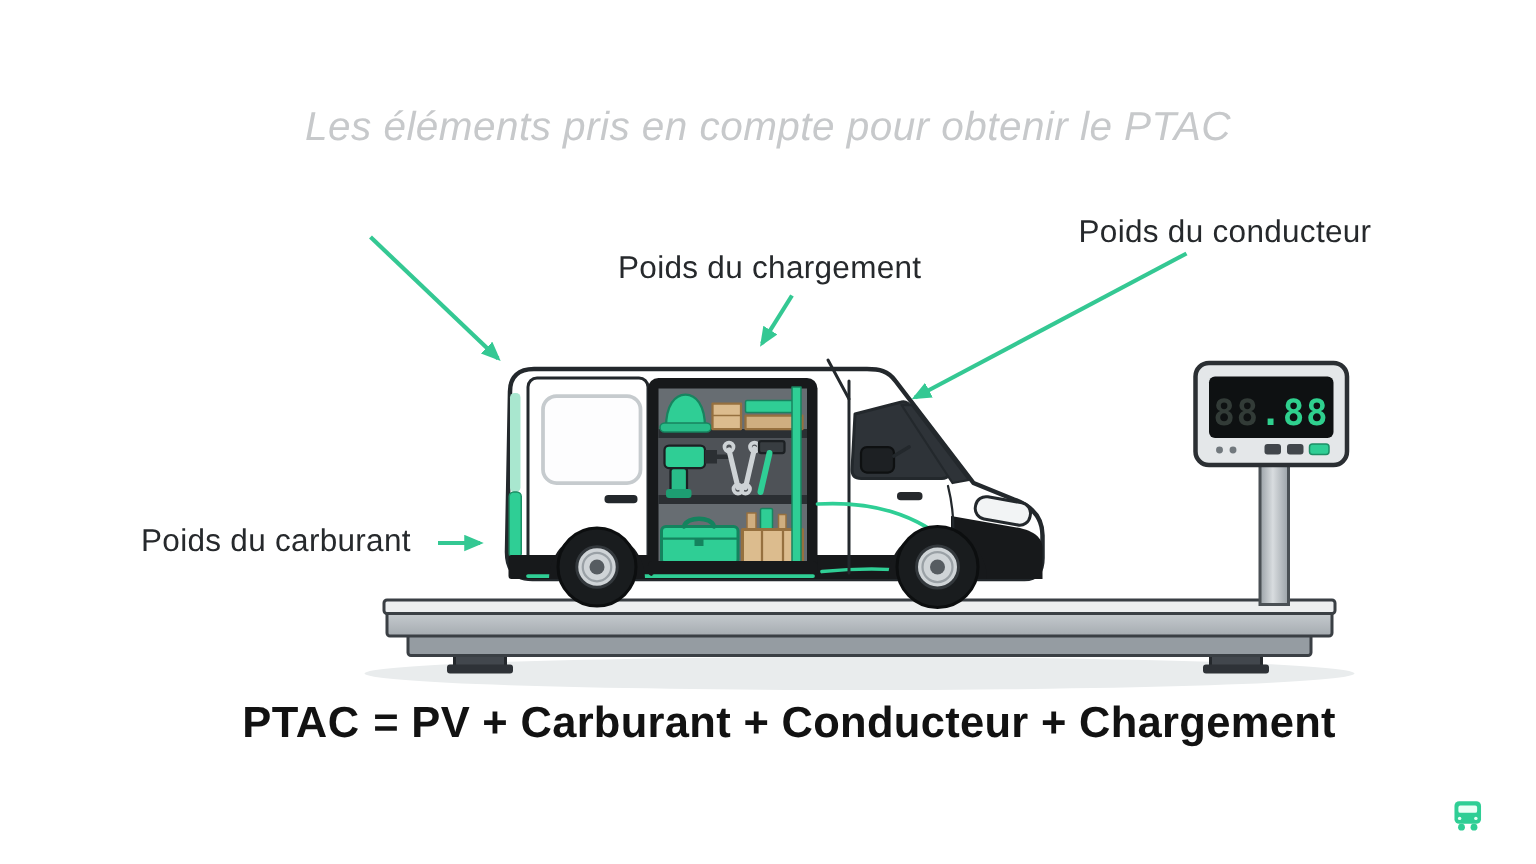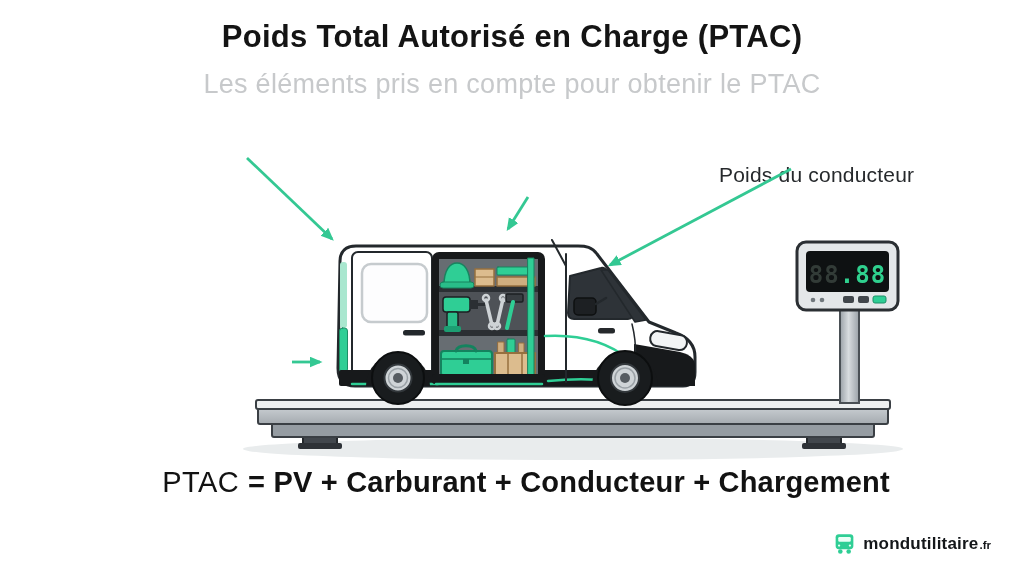--- a/index.html
+++ b/index.html
@@ -7,50 +7,51 @@
     position:relative;width:1024px;height:576px;background:#ffffff;
     font-family:"Liberation Sans",sans-serif;overflow:hidden;
   }
   .scene{position:absolute;left:0;top:0;width:1024px;height:576px;}
   .title{
     position:absolute;top:19px;left:0;width:100%;text-align:center;
     font-size:31px;font-weight:700;color:#141414;letter-spacing:.3px;
   }
   .subtitle{
     position:absolute;top:69px;left:0;width:100%;text-align:center;
-    font-size:27px;font-weight:400;color:#c7c9cb;letter-spacing:.3px;
+    font-size:27px;font-weight:400;color:#c7c9cb;letter-spacing:.3px;font-style:italic;
   }
   .callout{
     position:absolute;font-size:21px;color:#26292c;white-space:nowrap;letter-spacing:.2px;
   }
   .callout.pv{left:94px;top:130px;}
   .callout.chargement{left:412px;top:167px;}
-  .callout.conducteur{left:719px;top:143px;margin-top:20px;}
+  .callout.conducteur{left:719px;top:143px;}
   .callout.carburant{left:94px;top:349px;}
   .formula{
     position:absolute;top:466px;left:0;width:100%;text-align:center;
     font-size:29px;color:#121212;letter-spacing:.2px;
   }
-  .formula .lhs{font-weight:400;letter-spacing:.4px;margin-left:28px;}
+  .formula .lhs{font-weight:700;letter-spacing:.4px;margin-left:28px;}
   .formula .rhs{font-weight:700;margin-left:9px;}
   .logo{position:absolute;right:33px;top:531px;display:flex;align-items:center;gap:6px;}
   .logo-text{display:flex;align-items:baseline;}
   .logo-name{font-size:17px;font-weight:700;color:#14171a;letter-spacing:.2px;}
   .logo-tld{font-size:11.5px;font-weight:700;color:#14171a;margin-left:1px;}
   .digits{font-family:"DejaVu Sans Mono",monospace;font-weight:bold;font-size:24px;letter-spacing:1px;}
 </style>
 </head>
 <body>
 
 <div class="canvas">
 
-  <div class="title">Poids Total Autorisé en Charge (PTAC)</div>
   <div class="subtitle">Les éléments pris en compte pour obtenir le PTAC</div>
 
+  <div class="callout chargement">Poids du chargement</div>
   <div class="callout conducteur">Poids du conducteur</div>
+  <div class="callout carburant">Poids du carburant</div>
 
   <svg class="scene" viewBox="0 0 1024 576">
     <defs>
       <marker id="ah" markerUnits="userSpaceOnUse" markerWidth="15" markerHeight="13" refX="10.5" refY="5.5" orient="auto">
         <path d="M0,0 L13,5.5 L0,11 Z" fill="#34c893"></path>
       </marker>
       <linearGradient id="poleG" x1="0" x2="1" y1="0" y2="0">
         <stop offset="0" stop-color="#9aa1a7"></stop>
           <stop offset="0.45" stop-color="#d8dcdf"></stop>
           <stop offset="1" stop-color="#9aa1a7"></stop>
@@ -191,19 +192,15 @@
 
   <div class="logo">
     <svg width="25" height="25" viewBox="0 0 24 24">
       <rect x="3.5" y="3" width="17" height="14.5" rx="3" fill="#2fce95"></rect>
       <rect x="6" y="5.8" width="12" height="4.6" rx="1.2" fill="#eafff6"></rect>
       <circle cx="6.8" cy="14" r="1.1" fill="#eafff6"></circle>
       <circle cx="17.2" cy="14" r="1.1" fill="#eafff6"></circle>
       <circle cx="8" cy="19.6" r="2.2" fill="#2fce95"></circle>
       <circle cx="16" cy="19.6" r="2.2" fill="#2fce95"></circle>
     </svg>
-    <span class="logo-text">
-      <span class="logo-name">mondutilitaire</span>
-      <span class="logo-tld">.fr</span>
-    </span>
   </div>
 
 </div>
 
 </body></html>

